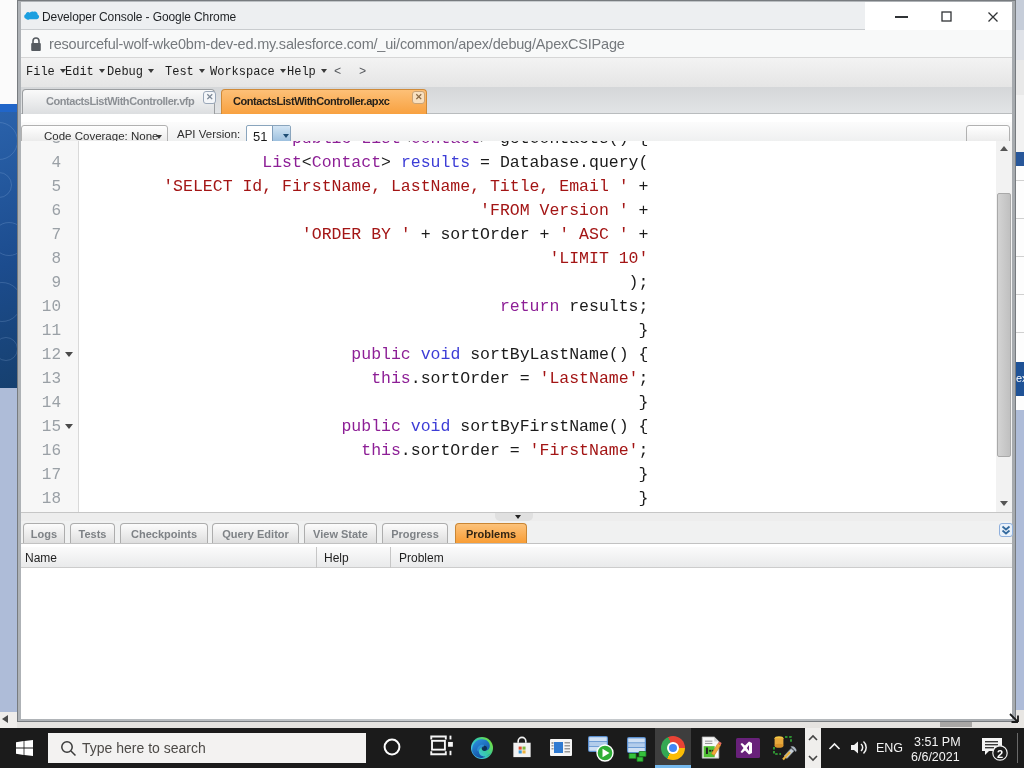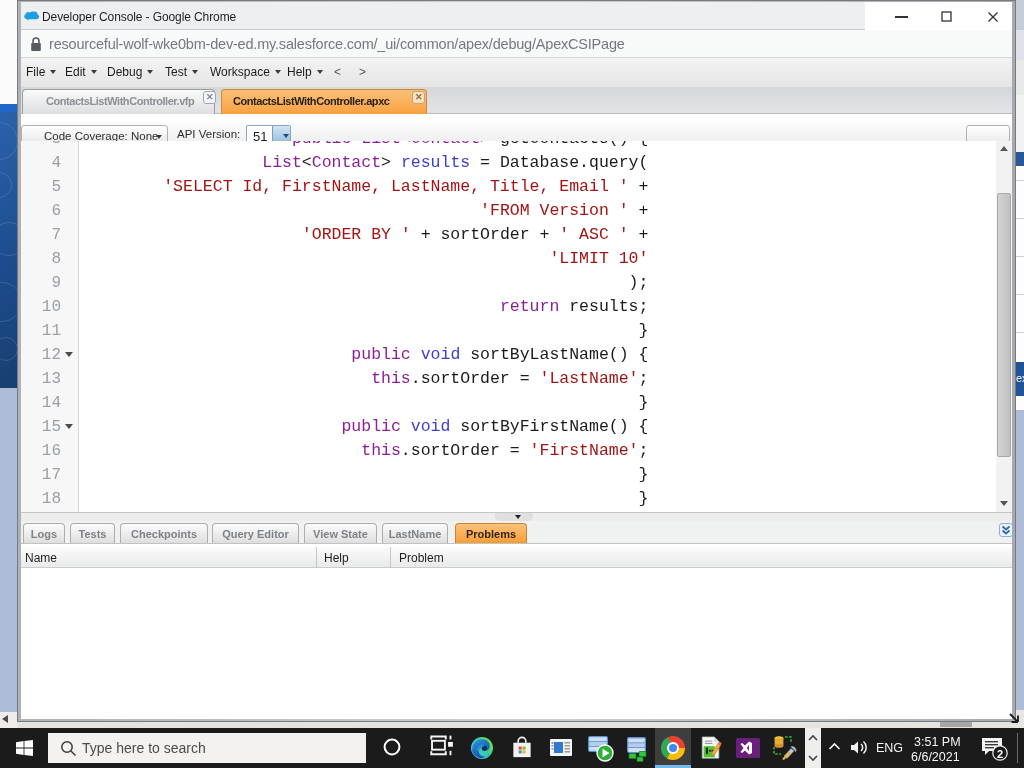--- a/index.html
+++ b/index.html
@@ -19,21 +19,21 @@
 #win { left:17px; top:0; width:999px; height:722px; background:linear-gradient(90deg,#aeb2b6,#c9cdd0 45%,#c9cdd0 55%,#a6aaae); box-shadow:inset 0 0 0 1px #777b7f; }
 #content { position:absolute; left:4px; top:2px; width:991px; height:716px; background:#fff; }
 
 #titlebar { left:0; top:0; width:844px; height:28px; background:#edeff1; border-bottom:1px solid #c9cccf; }
 #title-text { left:21px; top:8px; font-size:12px; color:#1e2124; letter-spacing:-0.1px; }
 
 #urlrow { left:0; top:28px; width:991px; height:28px; background:#f8f9f9; border-bottom:1px solid #d6d6d6; }
 #urltext { left:28px; top:6px; font-size:14.5px; color:#75797d; letter-spacing:-0.2px; }
 
 #menurow { left:0; top:56px; width:991px; height:29px; background:linear-gradient(#f3f3f3,#e5e5e5); }
-.mi { top:7px; font-size:12px; color:#1c1c1c; }
+.mi { top:7px; font-size:12px; color:#1c1c1c;font-family:Liberation Mono, monospace; }
 .caret { display:inline-block; width:0; height:0; border-left:3.5px solid transparent; border-right:3.5px solid transparent; border-top:4px solid #3a3a3a; margin-left:5px; vertical-align:2px; }
 
 #tabstrip { left:0; top:85px; width:991px; height:27px; background:linear-gradient(#d5d7d9,#e2e4e6); border-bottom:1px solid #b9bcbe; }
 .wtab { position:absolute; top:2px; height:25px; border:1px solid #9b9ea1; border-bottom:none; border-radius:4px 4px 0 0; font-size:11px; font-weight:bold; letter-spacing:-0.45px; }
 #tab1 { left:1px; width:193px; background:linear-gradient(#fafafa,#dcdee0); color:#8b8f94; }
 #tab2 { left:200px; width:206px; background:linear-gradient(#fdc077,#f8a140); border-color:#cf8a38; color:#26211a; }
 .tabtxt { position:absolute; top:5px; }
 .closebadge { position:absolute; width:13px; height:13px; top:1px; border:1px solid #9aa7b8; border-radius:3px; background:#f4f6f9; color:#7c8896; font-size:9px; font-weight:bold; text-align:center; line-height:11px; }
 
 #toolbar { left:0; top:112px; width:991px; height:42px; background:linear-gradient(#fcfcfc,#e0e2e3); border-bottom:1px solid #9b9b9b;margin-top:8px; }
@@ -197,21 +197,21 @@
     <div id="split-handle">
           <span class="caret" style="position:absolute;left:15px;top:2px;border-top-color:#222"></span>
         </div>
   </div>
   <div class="abs" id="btabs">
     <div class="btab" style="left:2px;width:42px">Logs</div>
     <div class="btab" style="left:49px;width:45px">Tests</div>
     <div class="btab" style="left:99px;width:88px">Checkpoints</div>
     <div class="btab" style="left:191px;width:87px">Query Editor</div>
     <div class="btab" style="left:283px;width:73px">View State</div>
-    <div class="btab" style="left:361px;width:66px">LastName</div>
+    <div class="btab" style="left:361px;width:66px">Progress</div>
     <div class="btab" id="btab-problems" style="left:434px;width:72px">Problems</div>
     <div class="abs" style="left:978px;top:2px;width:14px;height:14px;background:#eaf2fb;border:1px solid #8fb0dd;border-radius:3px">
       <svg width="12" height="12" style="position:absolute;left:0;top:0">
             <path d="M2.5 2.5 L6 5.5 L9.5 2.5 M2.5 6.5 L6 9.5 L9.5 6.5" fill="none" stroke="#336a9e" stroke-width="1.8"></path>
           </svg>
     </div>
   </div>
   <div class="abs" id="theader">
     <span class="abs" style="left:4px;top:4px">Name</span>
     <span class="abs" style="left:303px;top:4px">Help</span>

